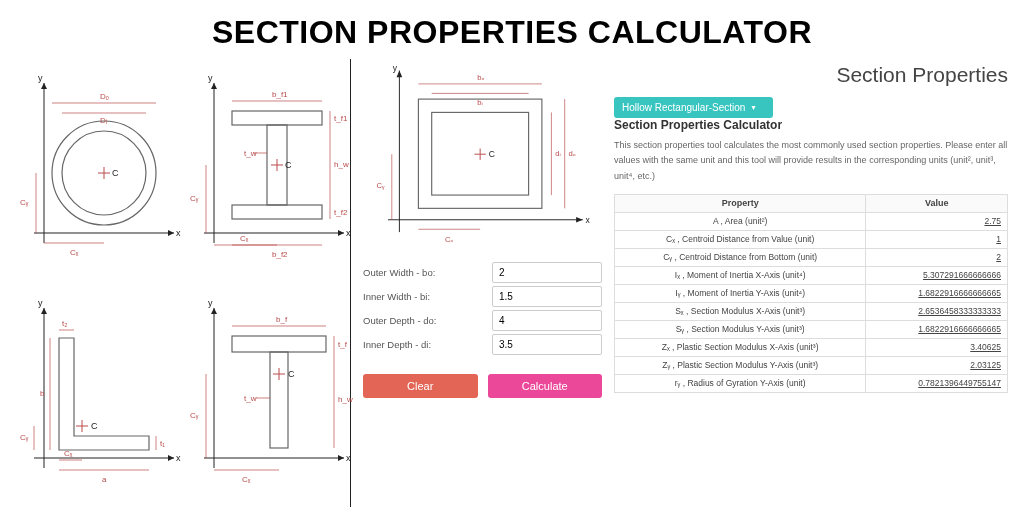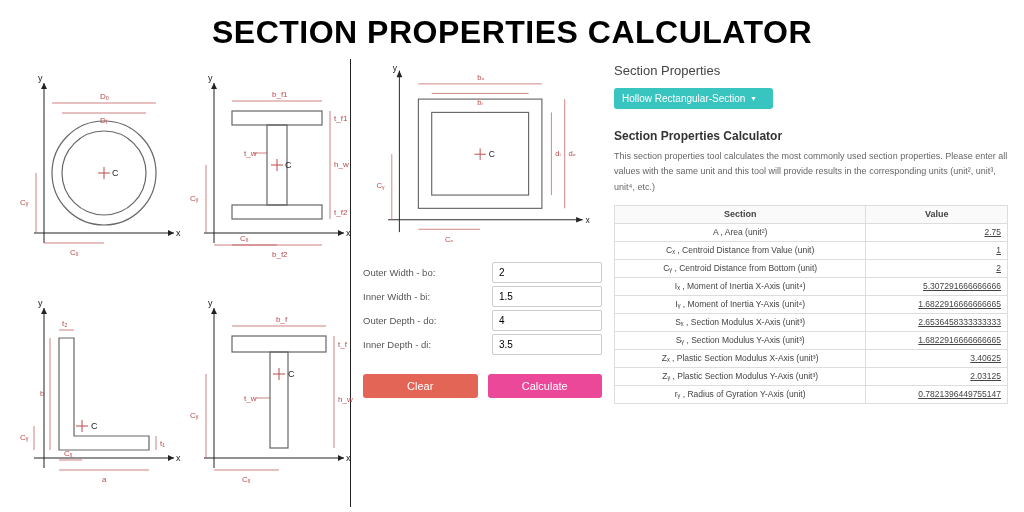--- a/index.html
+++ b/index.html
@@ -22,22 +22,22 @@
 
   .center-svg-wrap { height: 190px; margin-bottom: 6px; }
   .form-row { display: flex; align-items: center; margin: 3px 0; font-size: 9.5px; color: #555; }
   .form-row label { flex: 1; }
   .form-row input { width: 110px; padding: 4px 6px; font-size: 10px; border: 1px solid #ccc; border-radius: 2px; }
   .btn-row { display: flex; gap: 10px; margin-top: 19px; }
   .btn { flex: 1; padding: 6px 0; border: none; color: #fff; font-size: 11px; border-radius: 3px; cursor: pointer; }
   .btn-clear { background: #e36555; }
   .btn-calc { background: #ec4899; }
 
-  .sp-heading { font-size: 13px; color: #444; text-align: left; padding: 4px 0 10px; font-family: "Segoe UI", sans-serif; }
-  .sel-wrap { margin-bottom: 20px; }
+  .sp-heading { font-size: 21px; color: #444; text-align: right; padding: 4px 0 10px; font-family: "Segoe UI", sans-serif; }
+  .sel-wrap { margin-bottom: 0; }
   .sel { background: #38c5c0; color: #fff; font-size: 10px; padding: 5px 18px 5px 8px; border-radius: 3px; display: inline-flex; align-items: center; gap: 6px; cursor: pointer; }
   .chev { font-size: 8px; }
   .sub-heading { font-size: 12px; font-weight: 600; color: #333; margin-bottom: 6px; }
   .desc { font-size: 9px; color: #666; line-height: 1.7; margin-bottom: 10px; }
   table { width: 100%; border-collapse: collapse; font-size: 8.5px; color: #444; }
   th, td { border: 1px solid #ddd; padding: 3.5px 6px; }
   th { font-weight: 700; text-align: center; background: #fafafa; font-size: 9px; }
   td:first-child { text-align: center; }
   td:last-child { text-align: right; text-decoration: underline; }
 </style>
@@ -225,21 +225,21 @@
       <div class="sel">
         <span>Hollow Rectangular-Section</span>
         <span class="chev">▾</span>
       </div>
     </div>
     <div class="sub-heading">Section Properties Calculator</div>
     <div class="desc">This section properties tool calculates the most commonly used section properties. Please enter all values with the same unit and this tool will provide results in the corresponding units (unit², unit³, unit⁴, etc.)</div>
     <table>
       <thead>
         <tr>
-          <th>Section</th>
+          <th>Property</th>
           <th>Value</th>
         </tr>
       </thead>
       <tbody id="results-body">
           <tr>
             <td>A , Area (unit²)</td>
             <td>2.75</td>
           </tr>
           <tr>
             <td>Cₓ , Centroid Distance from Value (unit)</td>

